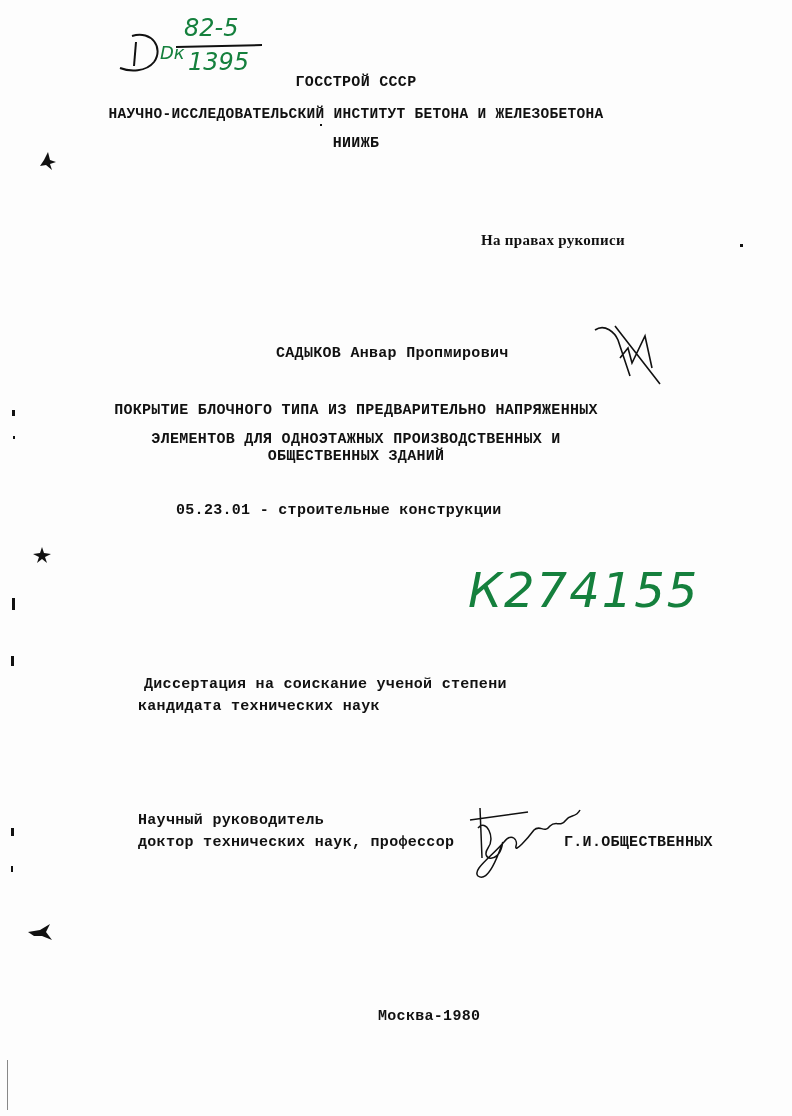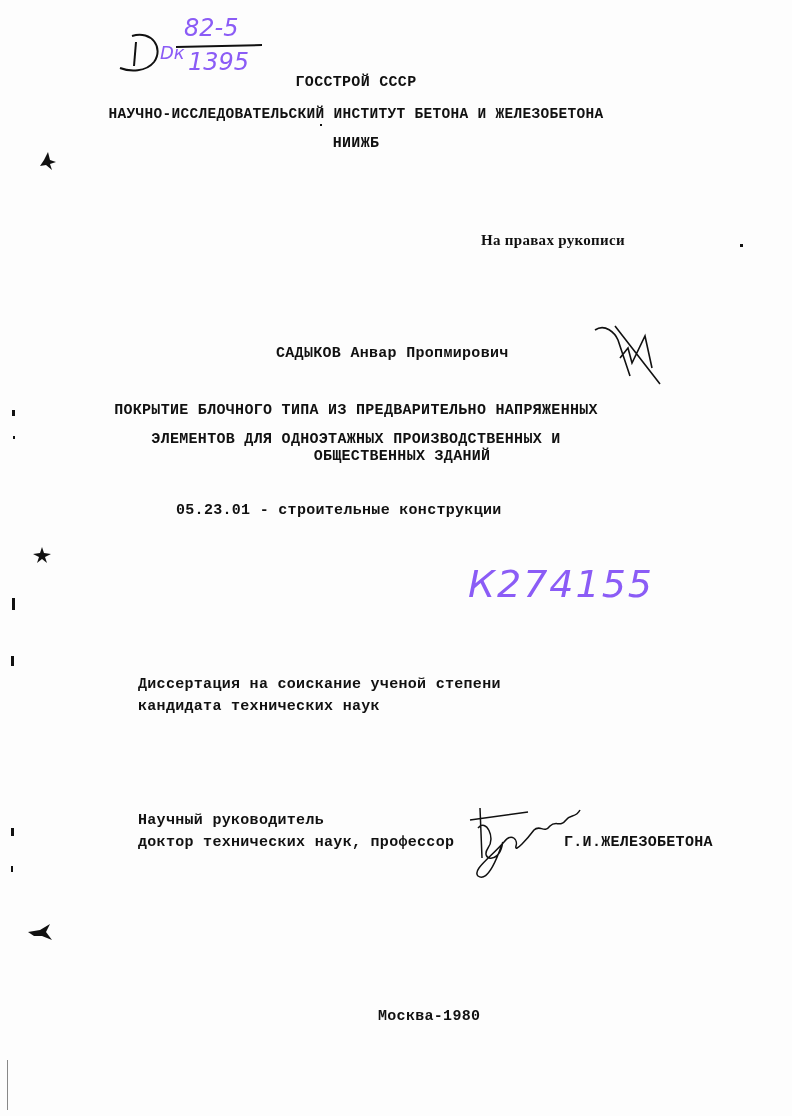--- a/index.html
+++ b/index.html
@@ -1,21 +1,21 @@
 <!DOCTYPE html>
 <html><head>
 <meta charset="utf-8">
 <style>
   html, body { margin: 0; padding: 0; background: #ffffff; }
   body { width: 792px; height: 1116px; position: relative; overflow: hidden;
          font-family: "Liberation Mono", "DejaVu Sans Mono", monospace; color: #111; }
   .page { position: absolute; left: 0; top: 0; width: 792px; height: 1116px; background: #fdfdfd; }
   .t { position: absolute; white-space: nowrap; font-weight: bold; font-size: 15px; letter-spacing: 0.3px; }
   .center { left: 0; width: 712px; text-align: center; }
-  .hand { position: absolute; font-family: "DejaVu Sans", sans-serif; font-weight: normal; color: #8b5cf6; font-style: italic; white-space: nowrap; }
+  .hand { position: absolute; font-family: "DejaVu Sans", sans-serif; font-weight: normal; color: #15803d; font-style: italic; white-space: nowrap; }
   .speck { position: absolute; background: #111; }
   svg { position: absolute; overflow: visible; }
 </style>
 </head>
 <body>
 
 <div class="page">
 
   <div>
     <svg style="left:112px;top:28px;" width="50" height="46">
@@ -36,35 +36,35 @@
 
   <div class="t" style="left:481px;top:232px;font-family:Liberation Serif, serif;">На правах рукописи</div>
 
   <div class="t" style="left:276px;top:345px;">САДЫКОВ Анвар Пропмирович</div>
   <svg style="left:590px;top:318px;" width="80" height="80">
     <path d="M5,12 C15,5 25,15 28,22 L40,58 M30,40 L38,30 L42,45 L55,18 L62,50 M25,8 L70,66" fill="none" stroke="#111" stroke-width="1.6"></path>
   </svg>
 
   <div class="t center" style="top:402px;">ПОКРЫТИЕ БЛОЧНОГО ТИПА ИЗ ПРЕДВАРИТЕЛЬНО НАПРЯЖЕННЫХ</div>
   <div class="t center" style="top:425px;margin-top:6px;">ЭЛЕМЕНТОВ ДЛЯ ОДНОЭТАЖНЫХ ПРОИЗВОДСТВЕННЫХ И</div>
-  <div class="t center" style="top:448px;margin-left:46px;">ОБЩЕСТВЕННЫХ ЗДАНИЙ</div>
+  <div class="t center" style="top:448px;">ОБЩЕСТВЕННЫХ ЗДАНИЙ</div>
 
   <div class="t" style="left:176px;top:502px;">05.23.01 - строительные конструкции</div>
 
-  <span class="hand" style="left:468px;top:562px;font-size:38px;letter-spacing:2px;text-align:right;">К274155</span>
+  <span class="hand" style="left:468px;top:562px;font-size:48px;letter-spacing:2px;text-align:right;">К274155</span>
 
-  <div class="t" style="left:138px;top:676px;">Диссертация на соискание ученой степени</div>
+  <div class="t" style="left:144px;top:676px;">Диссертация на соискание ученой степени</div>
   <div class="t" style="left:138px;top:698px;">кандидата технических наук</div>
 
   <div class="t" style="left:138px;top:812px;">Научный руководитель</div>
   <div class="t" style="left:138px;top:834px;">доктор технических наук, профессор</div>
   <svg style="left:468px;top:798px;" width="120" height="92">
     <path d="M12,10 L14,60 M2,22 L60,14 M10,30 C18,20 28,40 20,50 C12,62 30,66 34,48 C38,30 24,88 10,78 C4,72 22,60 36,44 C44,34 50,42 48,48 C46,56 60,40 66,32 C72,26 76,36 82,28 C88,22 92,30 98,22 C102,16 108,20 112,12" fill="none" stroke="#111" stroke-width="1.5"></path>
   </svg>
-  <div class="t" style="left:564px;top:834px;">Г.И.ЖЕЛЕЗОБЕТОНА</div>
+  <div class="t" style="left:564px;top:834px;">Г.И.ОБЩЕСТВЕННЫХ</div>
 
   <div class="t" style="left:354px;top:1008px;padding-left:24px;">Москва-1980</div>
 
   <svg style="left:36px;top:150px;" width="22" height="22">
     <path d="M12,2 L14,10 L20,12 L14,14 L16,20 L10,15 L4,16 L8,10 Z" fill="#111"></path>
   </svg>
   <svg style="left:32px;top:546px;" width="20" height="18">
     <path d="M10,1 L12,7 L19,8 L13,11 L15,17 L10,13 L5,17 L7,11 L1,8 L8,7 Z" fill="#111"></path>
   </svg>
   <svg style="left:26px;top:922px;" width="28" height="20">

